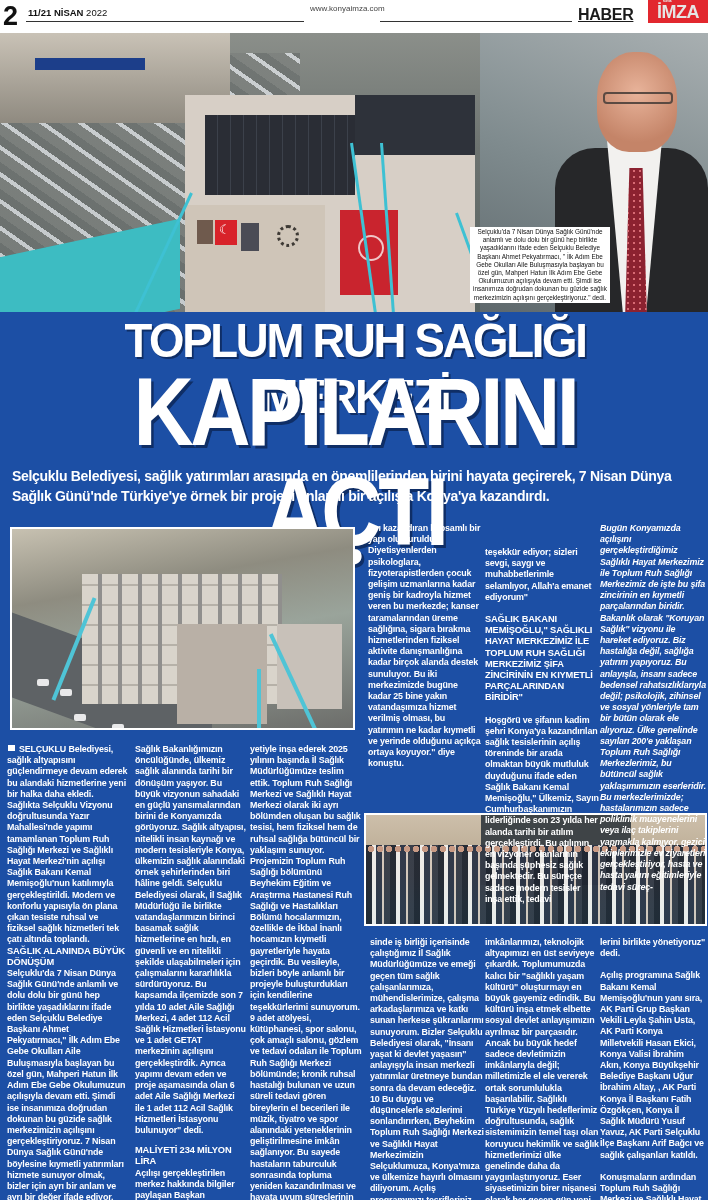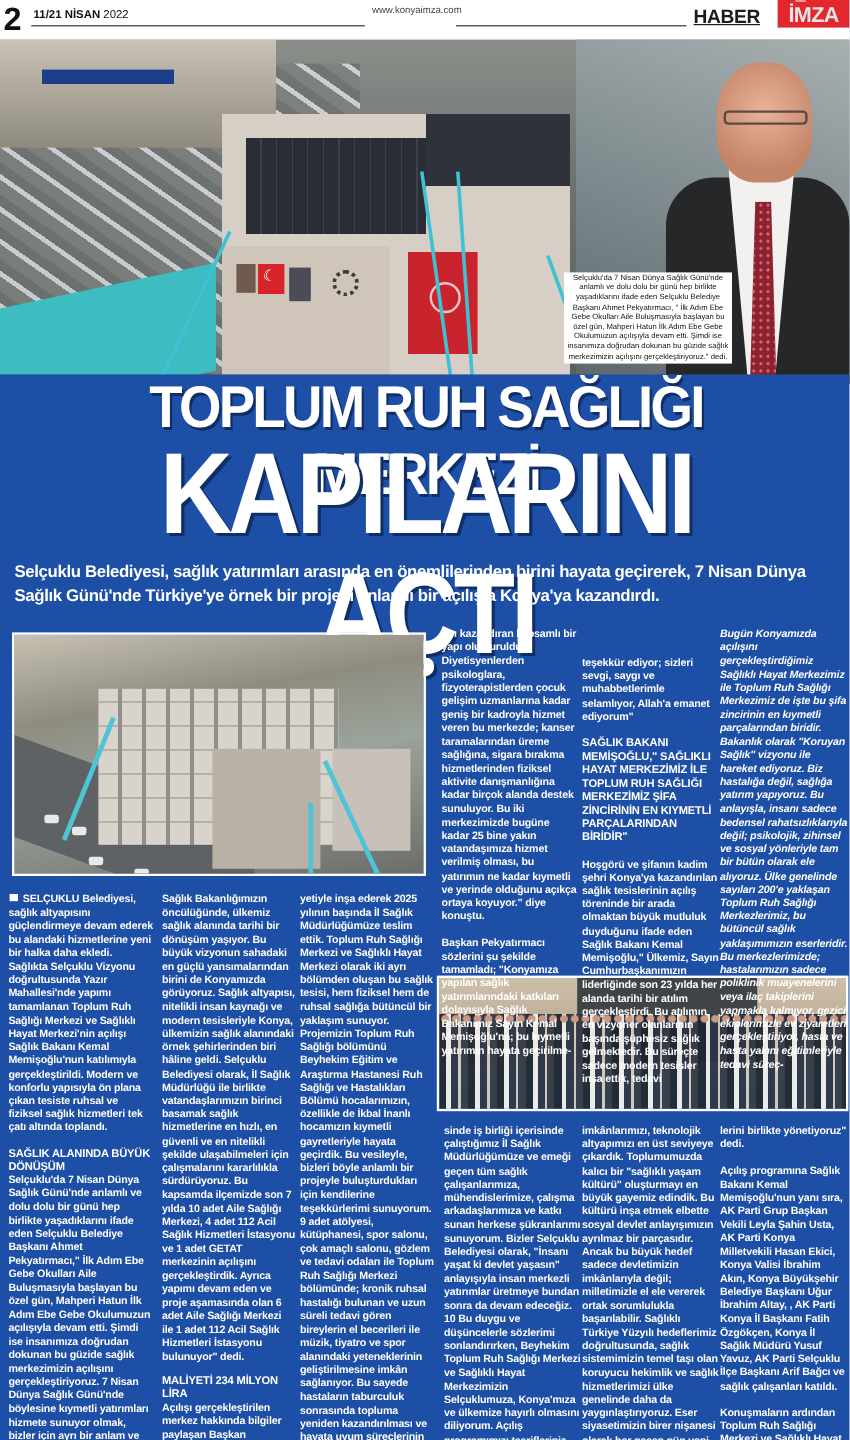--- a/index.html
+++ b/index.html
@@ -170,38 +170,37 @@
 </div>
 
 <div class="photo2" title="Group photo of officials and health workers at the opening">
   <div class="door"></div>
   <div class="crowd"></div>
   <div class="heads"></div>
 </div>
 
 <div class="col c1">
   <p><span class="bullet"></span><b>SELÇUKLU</b><span> Belediyesi, sağlık altyapısını güçlendirmeye devam ederek bu alandaki hizmetlerine yeni bir halka daha ekledi. Sağlıkta Selçuklu Vizyonu doğrultusunda Yazır Mahallesi'nde yapımı tamamlanan Toplum Ruh Sağlığı Merkezi ve Sağlıklı Hayat Merkezi'nin açılışı Sağlık Bakanı Kemal Memişoğlu'nun katılımıyla gerçekleştirildi. Modern ve konforlu yapısıyla ön plana çıkan tesiste ruhsal ve fiziksel sağlık hizmetleri tek çatı altında toplandı.</span></p>
-  <p class="sub" style="margin-top:10px">SAĞLIK ALANINDA BÜYÜK DÖNÜŞÜM</p>
+  <p class="sub" style="margin-top:0">SAĞLIK ALANINDA BÜYÜK DÖNÜŞÜM</p>
   <p>Selçuklu'da 7 Nisan Dünya Sağlık Günü'nde anlamlı ve dolu dolu bir günü hep birlikte yaşadıklarını ifade eden Selçuklu Belediye Başkanı Ahmet Pekyatırmacı," İlk Adım Ebe Gebe Okulları Aile Buluşmasıyla başlayan bu özel gün, Mahperi Hatun İlk Adım Ebe Gebe Okulumuzun açılışıyla devam etti. Şimdi ise insanımıza doğrudan dokunan bu güzide sağlık merkezimizin açılışını gerçekleştiriyoruz. 7 Nisan Dünya Sağlık Günü'nde böylesine kıymetli yatırımları hizmete sunuyor olmak, bizler için ayrı bir anlam ve ayrı bir değer ifade ediyor. Türkiye Yüzyılı'nda, Cumhurbaşkanımız Sayın Recep Tayyip Erdoğan'ın liderliğinde ve</p>
 </div>
 
 <div class="col c2">
   <p>Sağlık Bakanlığımızın öncülüğünde, ülkemiz sağlık alanında tarihi bir dönüşüm yaşıyor. Bu büyük vizyonun sahadaki en güçlü yansımalarından birini de Konyamızda görüyoruz. Sağlık altyapısı, nitelikli insan kaynağı ve modern tesisleriyle Konya, ülkemizin sağlık alanındaki örnek şehirlerinden biri hâline geldi. Selçuklu Belediyesi olarak, İl Sağlık Müdürlüğü ile birlikte vatandaşlarımızın birinci basamak sağlık hizmetlerine en hızlı, en güvenli ve en nitelikli şekilde ulaşabilmeleri için çalışmalarını kararlılıkla sürdürüyoruz. Bu kapsamda ilçemizde son 7 yılda 10 adet Aile Sağlığı Merkezi, 4 adet 112 Acil Sağlık Hizmetleri İstasyonu ve 1 adet GETAT merkezinin açılışını gerçekleştirdik. Ayrıca yapımı devam eden ve proje aşamasında olan 6 adet Aile Sağlığı Merkezi ile 1 adet 112 Acil Sağlık Hizmetleri İstasyonu bulunuyor" dedi.</p>
   <p class="sub">MALİYETİ 234 MİLYON LİRA</p>
   <p>Açılışı gerçekleştirilen merkez hakkında bilgiler paylaşan Başkan Pekyatırmacı,"Yazır Mahallemizde yer alan ve 4 bin 500 metrekarelik inşaat alanına sahip olan bu modern sağlık tesisimizi, toplam 234 milyon lirayı aşan güncel mali-</p>
 </div>
 
 <div class="col c3">
   <p>yetiyle inşa ederek 2025 yılının başında İl Sağlık Müdürlüğümüze teslim ettik. Toplum Ruh Sağlığı Merkezi ve Sağlıklı Hayat Merkezi olarak iki ayrı bölümden oluşan bu sağlık tesisi, hem fiziksel hem de ruhsal sağlığa bütüncül bir yaklaşım sunuyor. Projemizin Toplum Ruh Sağlığı bölümünü Beyhekim Eğitim ve Araştırma Hastanesi Ruh Sağlığı ve Hastalıkları Bölümü hocalarımızın, özellikle de İkbal İnanlı hocamızın kıymetli gayretleriyle hayata geçirdik. Bu vesileyle, bizleri böyle anlamlı bir projeyle buluşturdukları için kendilerine teşekkürlerimi sunuyorum. 9 adet atölyesi, kütüphanesi, spor salonu, çok amaçlı salonu, gözlem ve tedavi odaları ile Toplum Ruh Sağlığı Merkezi bölümünde; kronik ruhsal hastalığı bulunan ve uzun süreli tedavi gören bireylerin el becerileri ile müzik, tiyatro ve spor alanındaki yeteneklerinin geliştirilmesine imkân sağlanıyor. Bu sayede hastaların taburculuk sonrasında topluma yeniden kazandırılması ve hayata uyum süreçlerinin güçlendirilmesi hedefleniyor. Sağlıklı Hayat Merkezi bölümümüzde ise vatandaşlarımızın koruyucu sağlık hizmetlerine erişimini kolaylaştıran, onları bilinçlendiren ve sağlıklı yaşam alışkanlık-</p>
 </div>
 
 <div class="col c4">
   <p>ları kazandıran kapsamlı bir yapı oluşturuldu. Diyetisyenlerden psikologlara, fizyoterapistlerden çocuk gelişim uzmanlarına kadar geniş bir kadroyla hizmet veren bu merkezde; kanser taramalarından üreme sağlığına, sigara bırakma hizmetlerinden fiziksel aktivite danışmanlığına kadar birçok alanda destek sunuluyor. Bu iki merkezimizde bugüne kadar 25 bine yakın vatandaşımıza hizmet verilmiş olması, bu yatırımın ne kadar kıymetli ve yerinde olduğunu açıkça ortaya koyuyor." diye konuştu.</p>
   <div class="gap"></div>
-  <p>Başkan Pekyatırmacı sözlerini şu şekilde tamamladı; "Konyamıza yapılan sağlık yatırımlarındaki katkıları dolayısıyla Sağlık Bakanımız Sayın Kemal Memişoğlu'na; bu kıymetli yatırımın hayata geçirilme-</p>
 </div>
 
 <div class="col c5">
   <p>teşekkür ediyor; sizleri sevgi, saygı ve muhabbetlerimle selamlıyor, Allah'a emanet ediyorum"</p>
   <p class="sub" style="margin-top:11px">SAĞLIK BAKANI MEMİŞOĞLU," SAĞLIKLI HAYAT MERKEZİMİZ İLE TOPLUM RUH SAĞLIĞI MERKEZİMİZ ŞİFA ZİNCİRİNİN EN KIYMETLİ PARÇALARINDAN BİRİDİR"</p>
   <div class="gap"></div>
   <p>Hoşgörü ve şifanın kadim şehri Konya'ya kazandırılan sağlık tesislerinin açılış töreninde bir arada olmaktan büyük mutluluk duyduğunu ifade eden Sağlık Bakanı Kemal Memişoğlu," Ülkemiz, Sayın Cumhurbaşkanımızın liderliğinde son 23 yılda her alanda tarihi bir atılım gerçekleştirdi. Bu atılımın en vizyoner olanlarının başında şüphesiz sağlık gelmektedir. Bu süreçte sadece modern tesisler inşa ettik, tedavi</p>
 </div>
 
 <div class="col c6">

